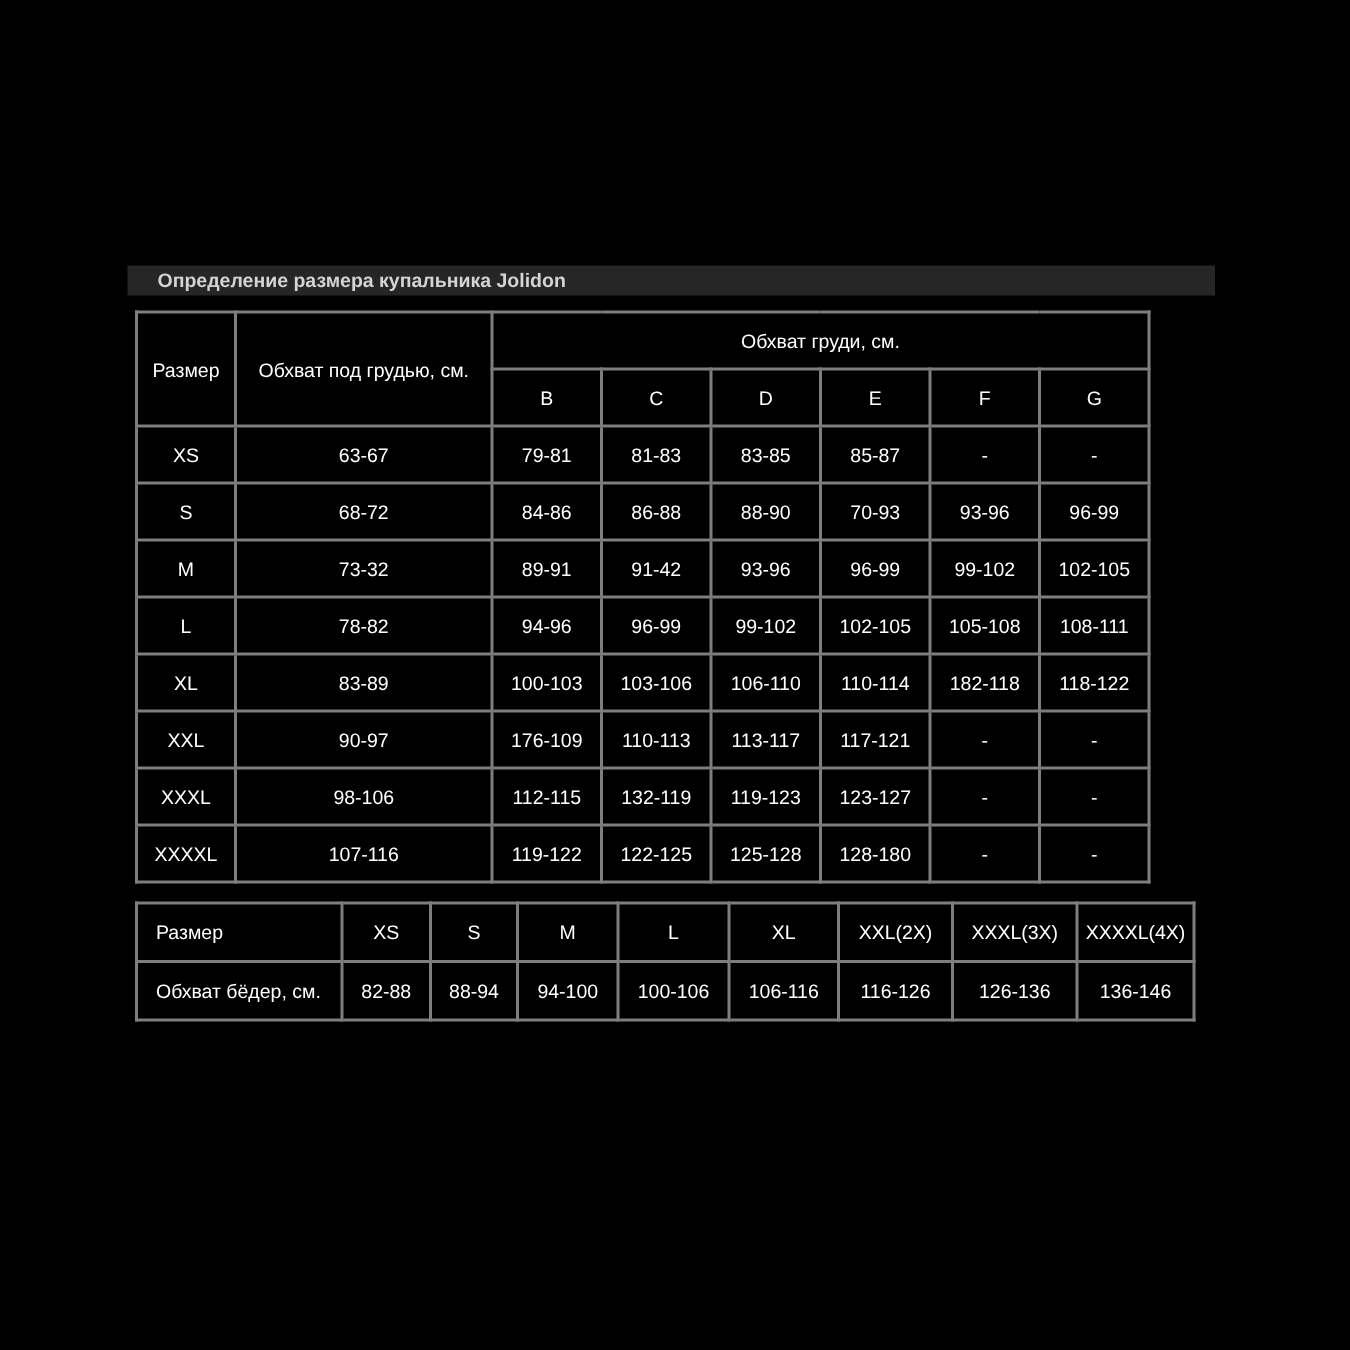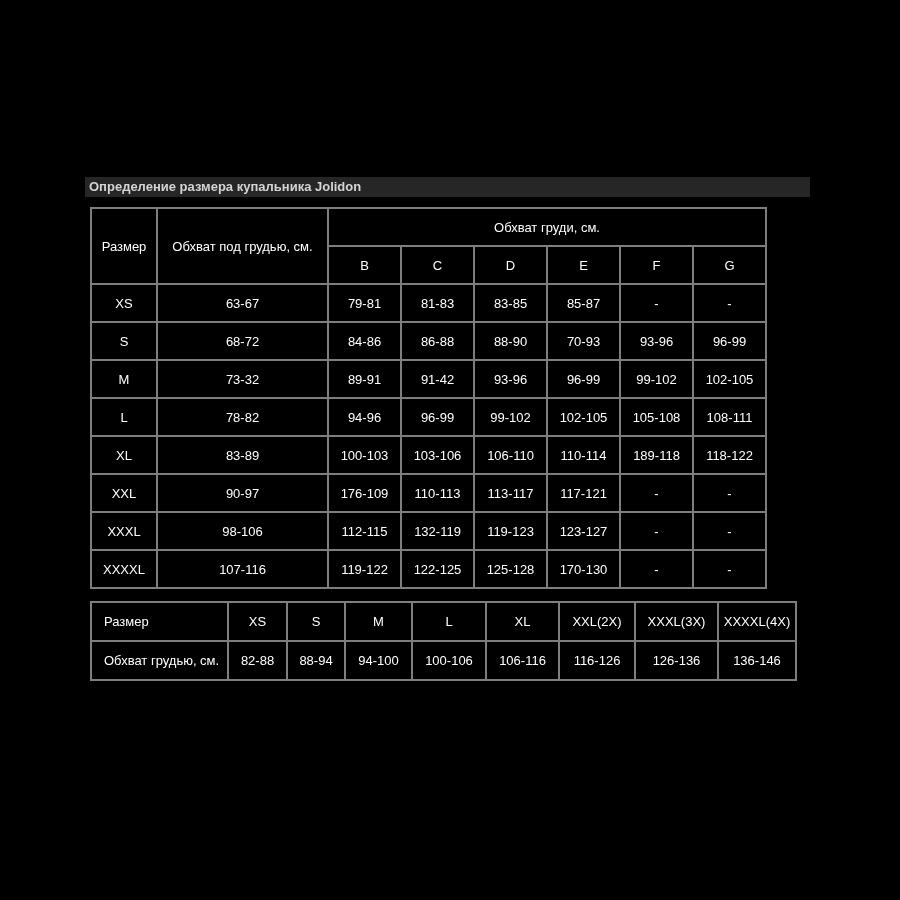--- a/index.html
+++ b/index.html
@@ -1,20 +1,20 @@
 <!DOCTYPE html>
 <html><head>
 <meta charset="utf-8">
 <style>
   html,body{margin:0;padding:0;background:#000;}
   .page{position:relative;width:900px;height:900px;background:#000;overflow:hidden;
         font-family:"Liberation Sans","DejaVu Sans",sans-serif;color:#fff;}
   .title-bar{position:absolute;left:85px;top:177px;width:725px;height:20px;
              background:#262626;color:#d4d4d4;font-weight:bold;font-size:13px;
-             line-height:20px;padding-left:4px;box-sizing:border-box;}
+             line-height:20px;padding-left:20px;box-sizing:border-box;}
   table{border-collapse:collapse;table-layout:fixed;background:#000;}
   td{border:2px solid #7e7e7e;color:#fff;font-size:13px;text-align:center;
      vertical-align:middle;padding:0 3px;overflow:hidden;white-space:nowrap;}
   .main-table{position:absolute;left:90px;top:207px;}
   .main-table tr{height:38px;}
   .hips-table{position:absolute;left:90px;top:601px;}
   .hips-table tr{height:39px;}
   .hips-table td.lbl{text-align:left;padding-left:12px;}
 </style>
 </head>
@@ -89,21 +89,21 @@
       <td>105-108</td>
       <td>108-111</td>
     </tr>
     <tr>
       <td>XL</td>
       <td>83-89</td>
       <td>100-103</td>
       <td>103-106</td>
       <td>106-110</td>
       <td>110-114</td>
-      <td>189-118</td>
+      <td>182-118</td>
       <td>118-122</td>
     </tr>
     <tr>
       <td>XXL</td>
       <td>90-97</td>
       <td>176-109</td>
       <td>110-113</td>
       <td>113-117</td>
       <td>117-121</td>
       <td>-</td>
@@ -118,21 +118,21 @@
       <td>123-127</td>
       <td>-</td>
       <td>-</td>
     </tr>
     <tr>
       <td>XXXXL</td>
       <td>107-116</td>
       <td>119-122</td>
       <td>122-125</td>
       <td>125-128</td>
-      <td>170-130</td>
+      <td>128-180</td>
       <td>-</td>
       <td>-</td>
     </tr>
   </tbody>
     </table>
 
   <table class="hips-table">
     <colgroup>
       <col style="width:137px">
         <col style="width:59px">
@@ -150,21 +150,21 @@
       <td>XS</td>
       <td>S</td>
       <td>M</td>
       <td>L</td>
       <td>XL</td>
       <td>XXL(2X)</td>
       <td>XXXL(3X)</td>
       <td>XXXXL(4X)</td>
     </tr>
     <tr>
-      <td class="lbl">Обхват грудью, см.</td>
+      <td class="lbl">Обхват бёдер, см.</td>
       <td>82-88</td>
       <td>88-94</td>
       <td>94-100</td>
       <td>100-106</td>
       <td>106-116</td>
       <td>116-126</td>
       <td>126-136</td>
       <td>136-146</td>
     </tr>
   </tbody>

